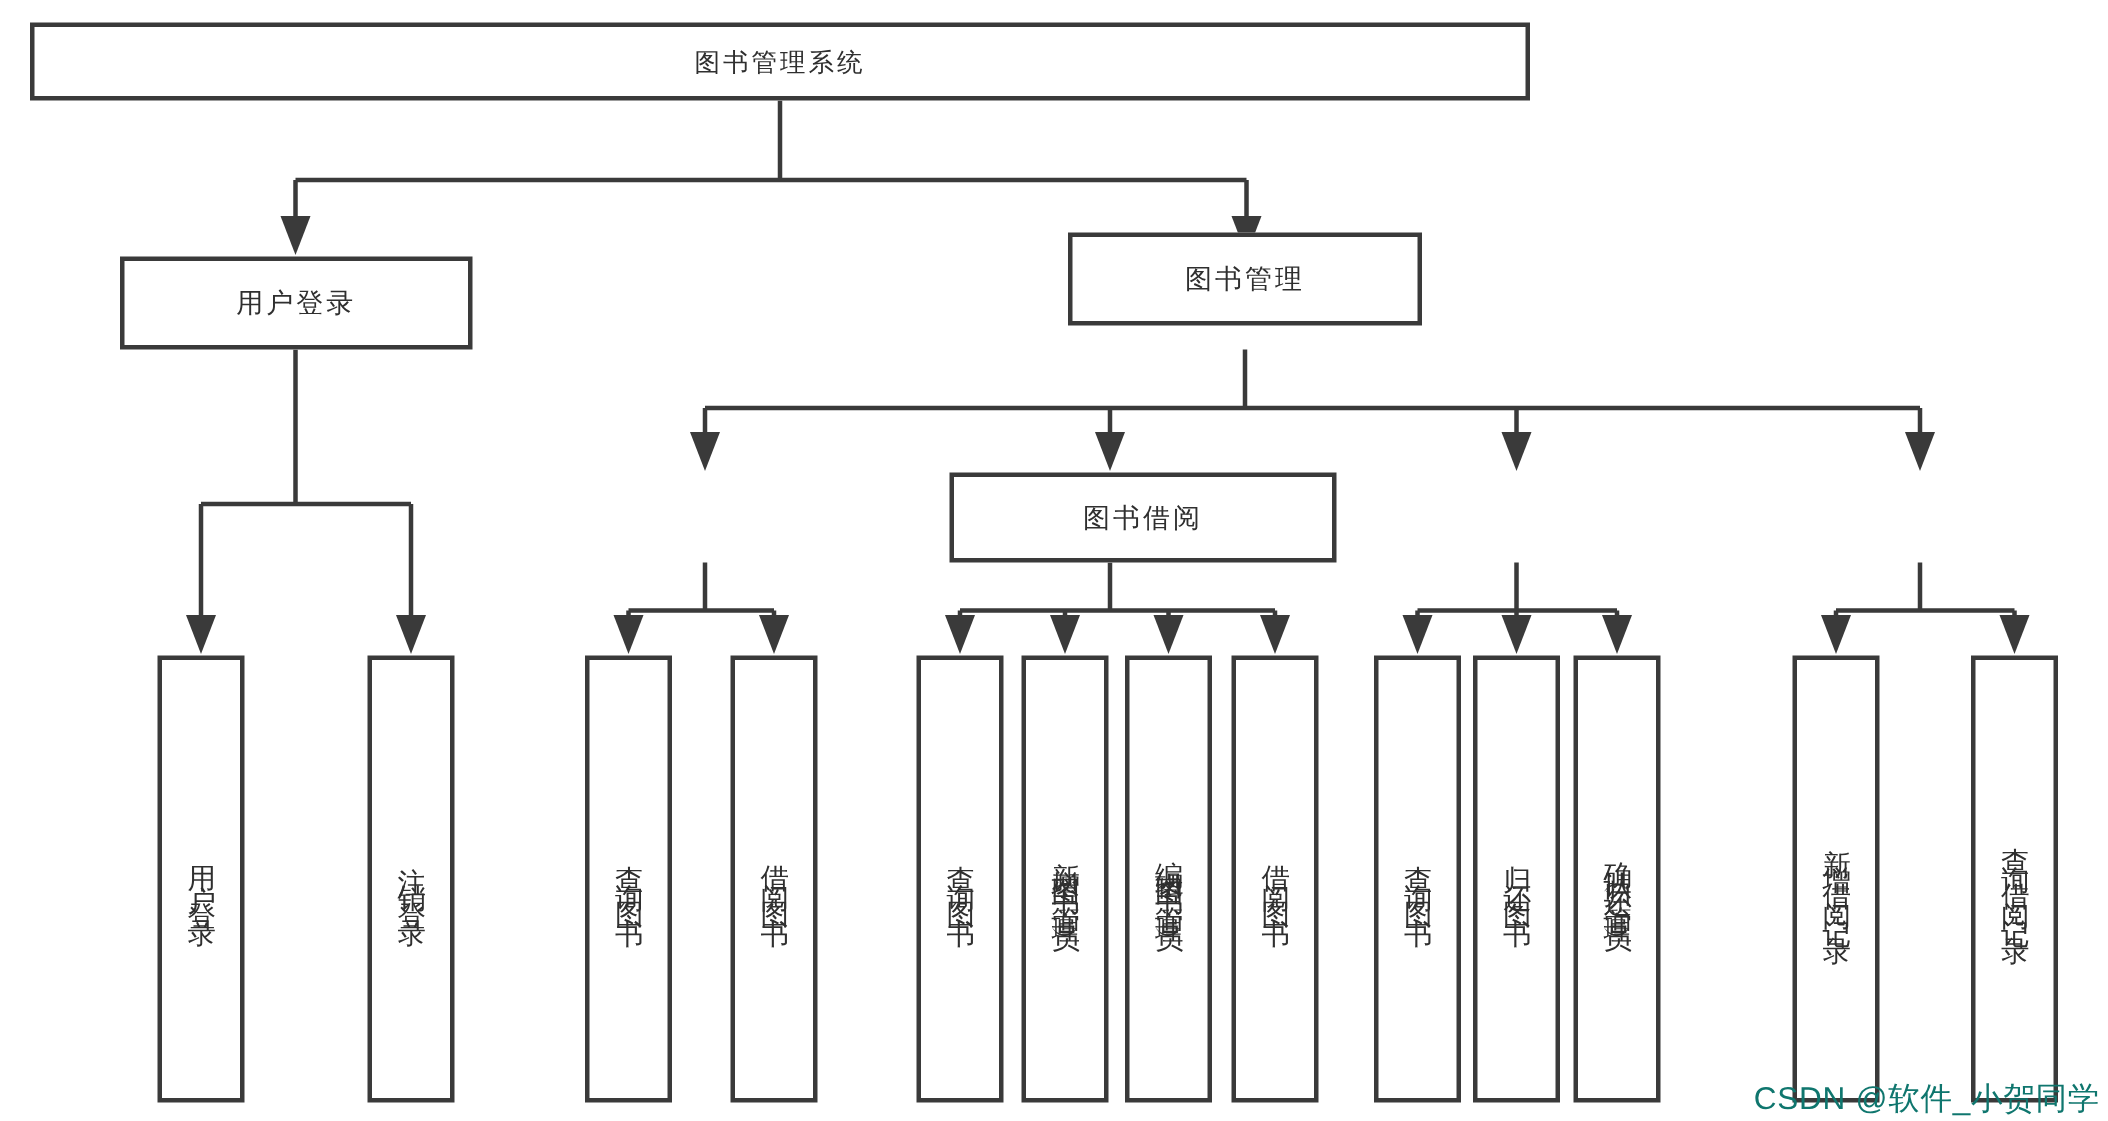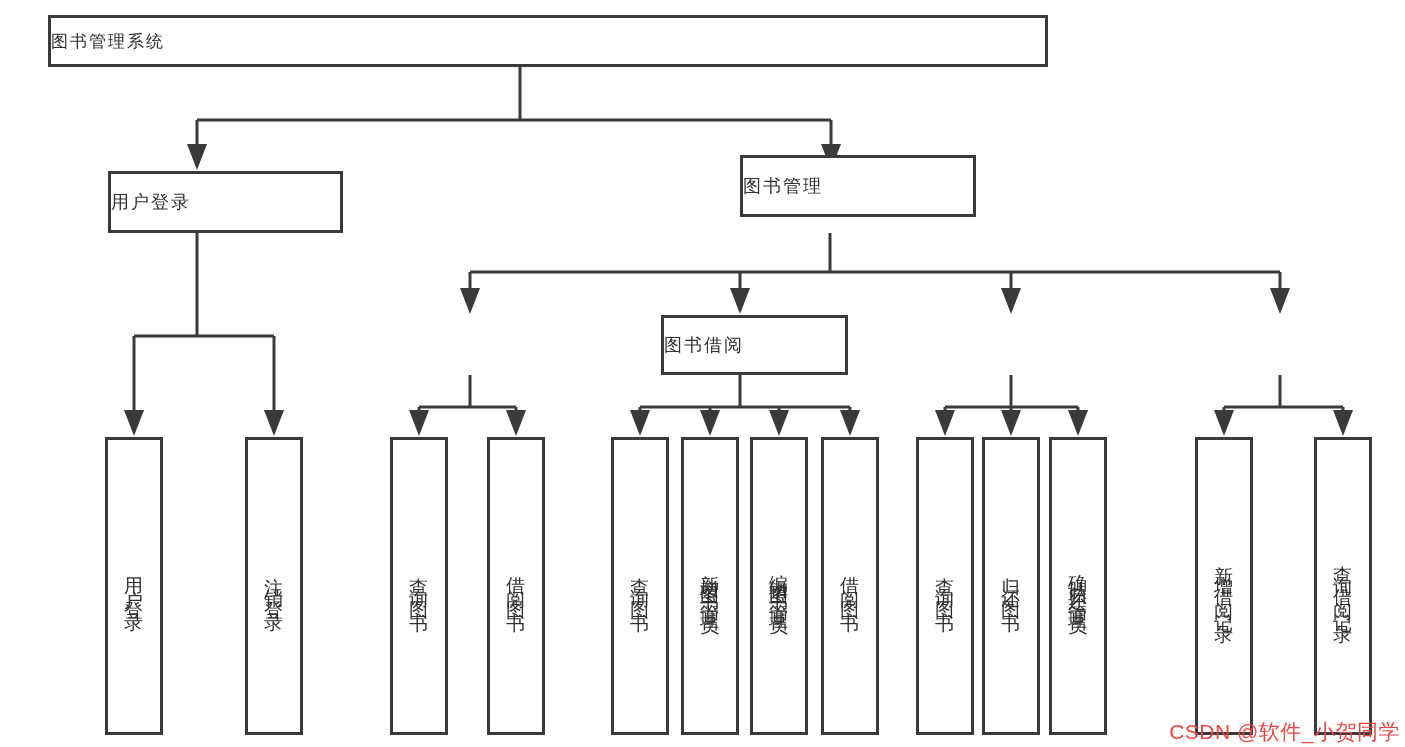--- a/index.html
+++ b/index.html
@@ -21,26 +21,25 @@
     top: 0;
     pointer-events: none;
   }
   .node {
     position: absolute;
     box-sizing: border-box;
     background: #ffffff;
     border: 3px solid #3a3a3a;
     display: flex;
     align-items: center;
-    justify-content: flex-start;
+    justify-content: center;
     color: #2f2f2f;
     font-size: 18px;
     letter-spacing: 2px;
     z-index: 2;
-    margin-left: 28px;
   }
   .node.root   { font-size: 17px; }
   .leaf {
     position: absolute;
     box-sizing: border-box;
     top: 437px;
     width: 58px;
     height: 298px;
     background: #ffffff;
     border: 3px solid #3a3a3a;
@@ -58,21 +57,21 @@
     line-height: 1;
     white-space: nowrap;
   }
   .leaf.long span {
     letter-spacing: 6px;
   }
   .watermark {
     position: absolute;
     right: 5px;
     bottom: 1px;
-    color: #ef4444;
+    color: #0f766e;
     font-size: 21px;
     letter-spacing: 0.5px;
     z-index: 3;
   }
 </style>
 </head>
 <body>
 
 <div class="canvas">
 
@@ -119,21 +118,21 @@
     <span>图书管理系统</span>
   </div>
 
   <div class="node" style="left:80px; top:171px; width:235px; height:62px;">
     <span>用户登录</span>
   </div>
   <div class="node" style="left:712px; top:155px; width:236px; height:62px;">
     <span>图书管理</span>
   </div>
 
-  <div class="node" style="left:633px; top:315px; width:187px; height:60px;">
+  <div class="node" style="left:633px; top:315px; width:258px; height:60px;">
     <span>图书借阅</span>
   </div>
 
   <div class="leaf" style="left:105px;">
     <span>用户登录</span>
   </div>
   <div class="leaf" style="left:245px;">
     <span>注销登录</span>
   </div>
 

